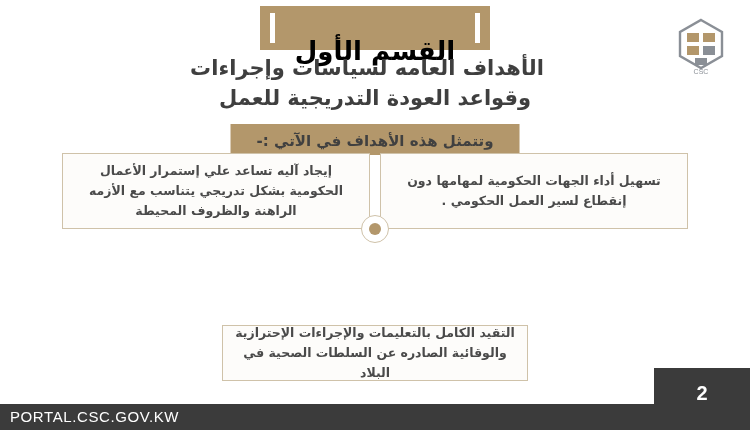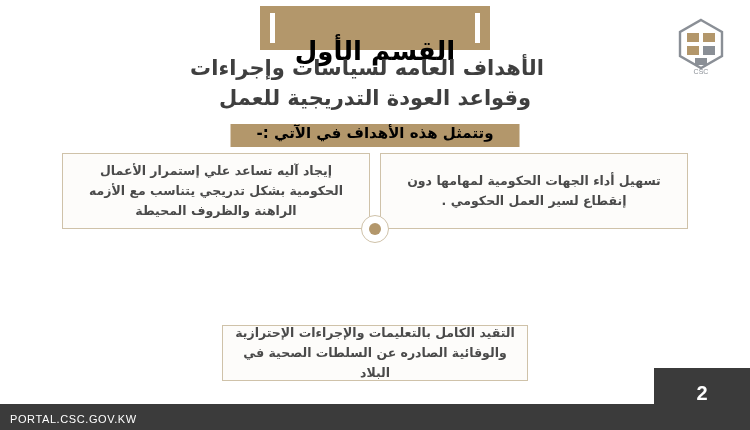--- a/index.html
+++ b/index.html
@@ -69,24 +69,24 @@
     letter-spacing: 0.3px;
   }
   .main-heading .l2 { display: block; margin-left: 16px; }
 
   .sub-banner {
     position: absolute;
     top: 124px;
     left: 50%;
     transform: translateX(-50%);
     background: #b3976b;
-    color: #000000;
+    color: #404040;
     font-size: 15px;
     font-weight: bold;
-    padding: 0 26px 5px;
+    padding: 8px 26px 5px;
     white-space: nowrap;
   }
 
   
   .grid {
     position: absolute;
     top: 153px;
     left: 62px;
     right: 62px;
     height: 232px;
@@ -169,21 +169,21 @@
     bottom: 0;
     width: 100%;
     height: 26px;
     background: #3b3b3b;
   }
   .footer-url {
     position: absolute;
     left: 10px;
     bottom: 5px;
     color: #ffffff;
-    font-size: 11px;
+    font-size: 15px;
     letter-spacing: 0.6px;
     direction: ltr;
     font-family: "Liberation Sans", sans-serif;
   }
   .page-block {
     position: absolute;
     right: 0;
     bottom: 0;
     width: 96px;
     height: 62px;

